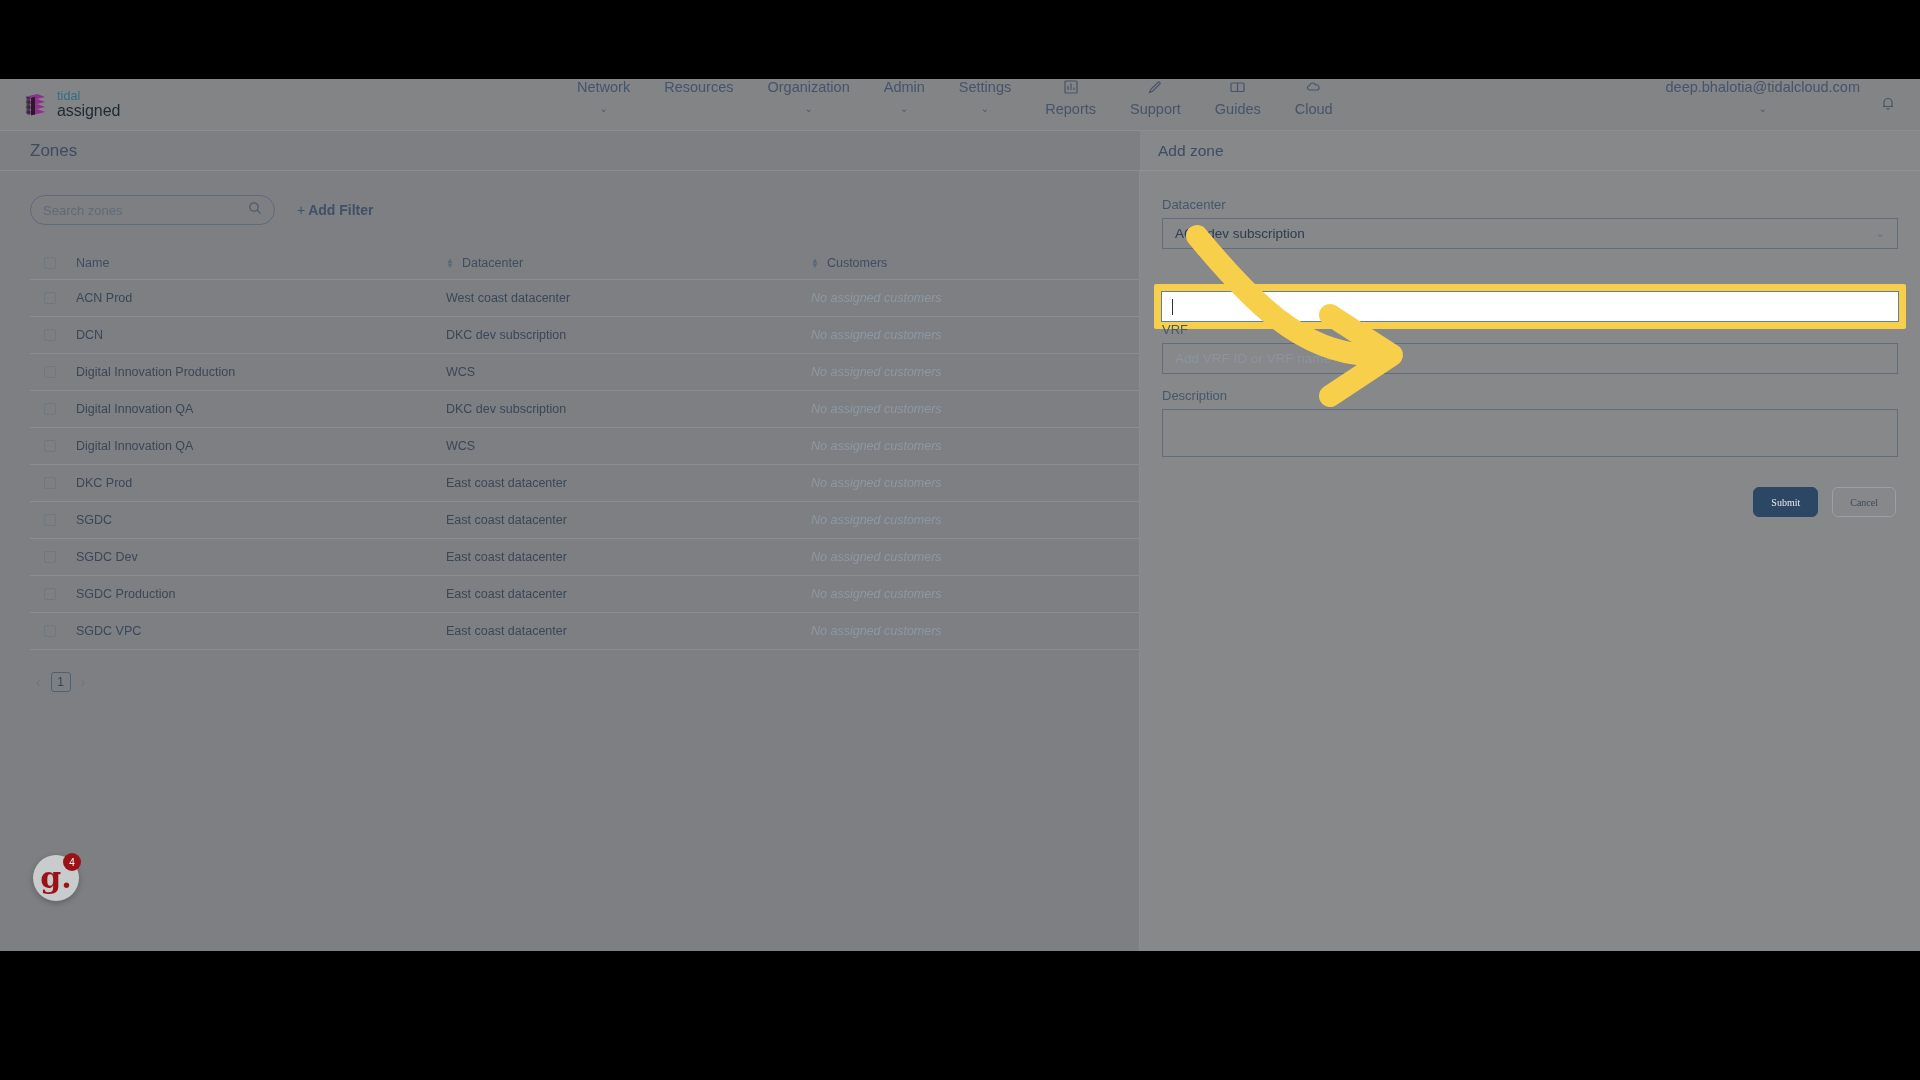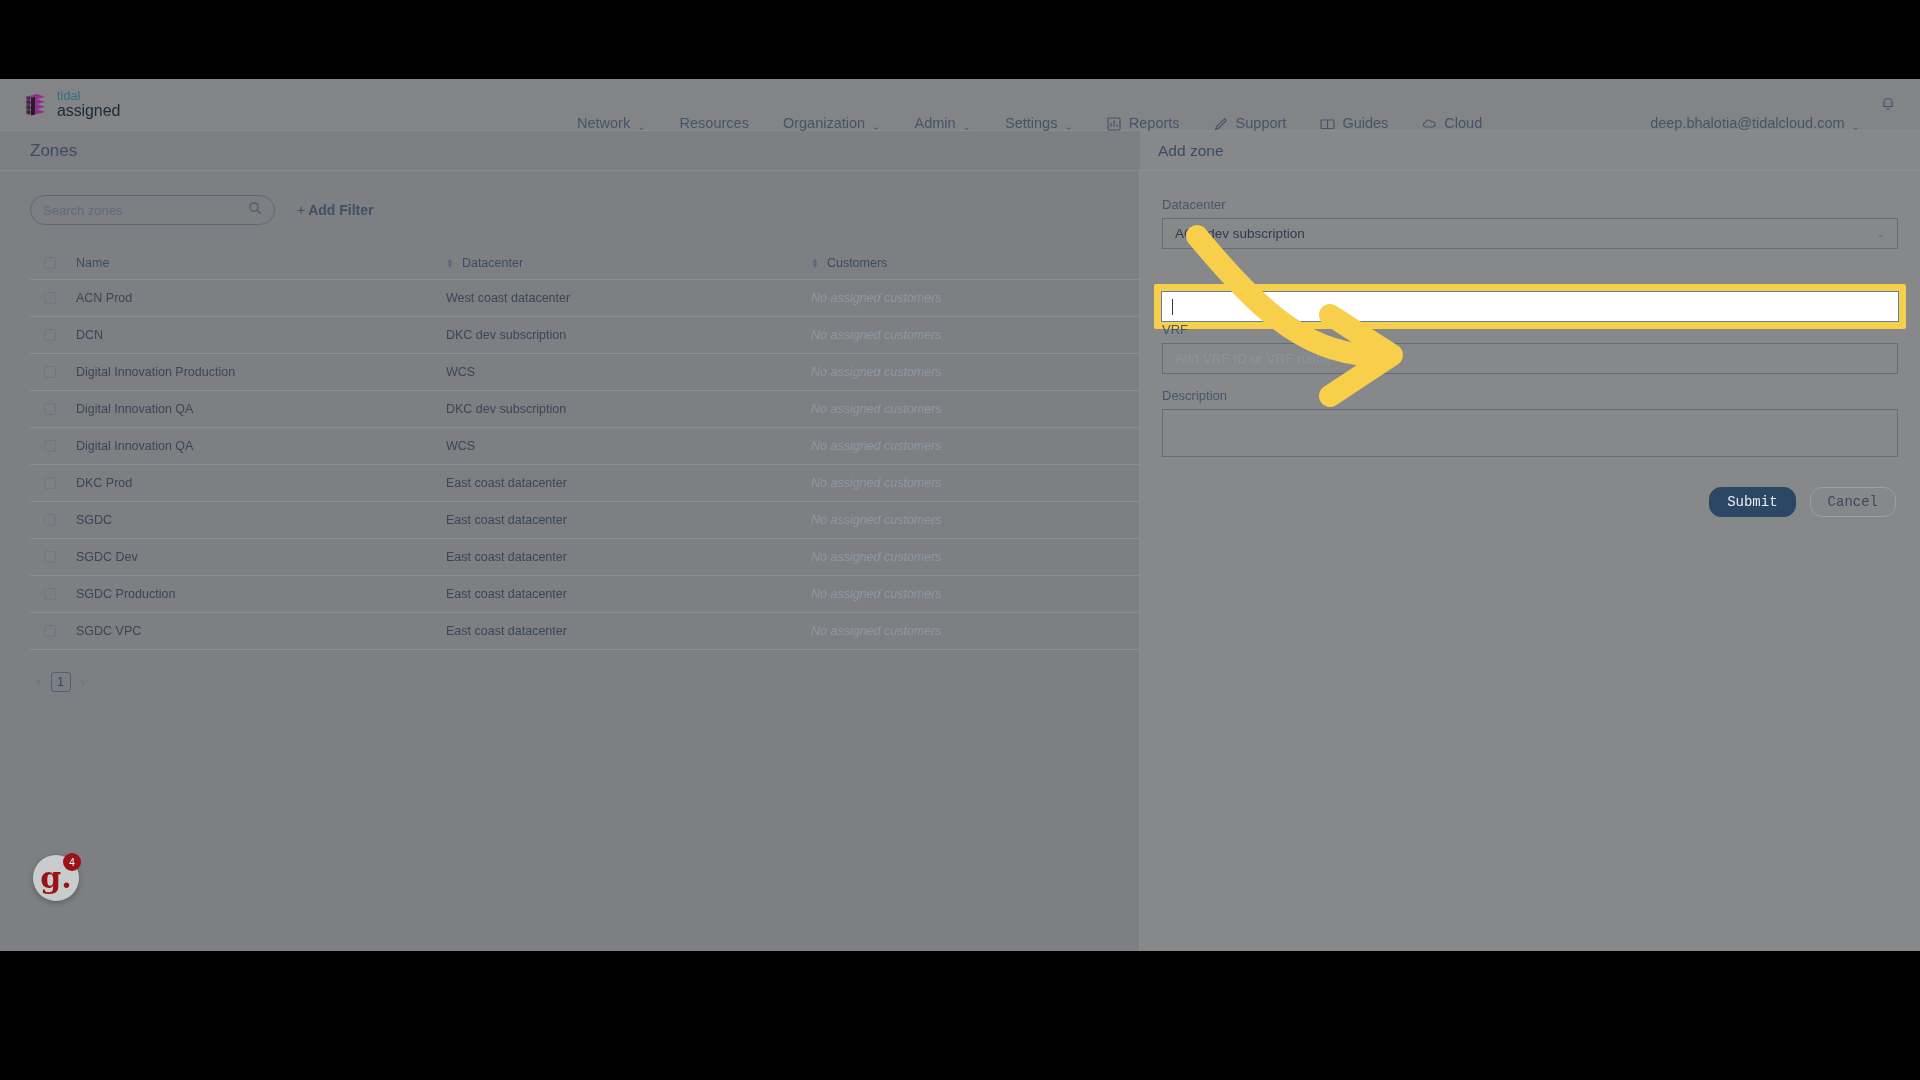--- a/index.html
+++ b/index.html
@@ -30,24 +30,25 @@
   .brand-mark { width: 26px; height: 26px; position: relative; }
   .brand-text { line-height: 1.05; }
   .brand-top { font-size: 12.5px; color: #2f6f86; letter-spacing: .1px; }
   .brand-bottom { font-size: 16px; color: #1d2a33; letter-spacing: -.1px; }
 
   .nav-links {
     position: absolute; left: 560px; top: 0;
     height: 52px; display: flex; align-items: center; gap: 0px;
   }
   .nav-item {
-    display: flex; align-items: flex-end; gap: 7px;
+    display: flex; align-items: center; gap: 7px;
     color: #46546a; font-size: 14.5px;
     padding: 0 17px; height: 52px; cursor: pointer;
     white-space: nowrap;
+    flex-direction: column;
   }
   .nav-item .chev { font-size: 10px; opacity: .85; transform: translateY(1px); }
   .nav-ico { display: inline-flex; width: 15px; height: 15px; align-items: center; justify-content: center; }
   .nav-ico svg { display: block; }
   .nav-right {
     position: absolute; right: 18px; top: 0; height: 52px;
     display: flex; align-items: center;
   }
   .user-email { color: #46546a; font-size: 14.5px; }
   .bell { margin-left: 20px; margin-right: 6px; cursor: pointer; }
@@ -169,23 +170,23 @@
     width: 100%; height: 31px; background: #fff; border: 1px solid #5b7fa6;
     display: flex; align-items: center; padding: 0 10px;
   }
   .caret {
     width: 1px; height: 16px; background: #2a3543;
     animation: none;
   }
   .spacer-name { height: 45px; }
   .btn-row { display: flex; gap: 14px; justify-content: flex-end; margin-top: 26px; padding-right: 2px; }
   .btn {
-    height: 30px; padding: 0 17px; font-size: 14px; cursor: pointer;
-    display: flex; align-items: center; justify-content: center; font-family: Liberation Mono, monospace;
-    border-radius: 12px;
+    height: 30px; padding: 0 17px; font-size: 10px; cursor: pointer;
+    display: flex; align-items: center; justify-content: center; font-family: Liberation Serif, serif;
+    border-radius: 6px;
   }
   .btn-submit { background: #2b4763; color: #e8edf2; border: 1px solid #2b4763; }
   .btn-cancel { background: transparent; color: #3c4a5d; border: 1px solid #9aa0a6; }
 
   
   .arrow-layer { position: absolute; left: 0; top: 0; width: 1920px; height: 1080px; pointer-events: none; }
 </style>
 </head>
 <body>
 

